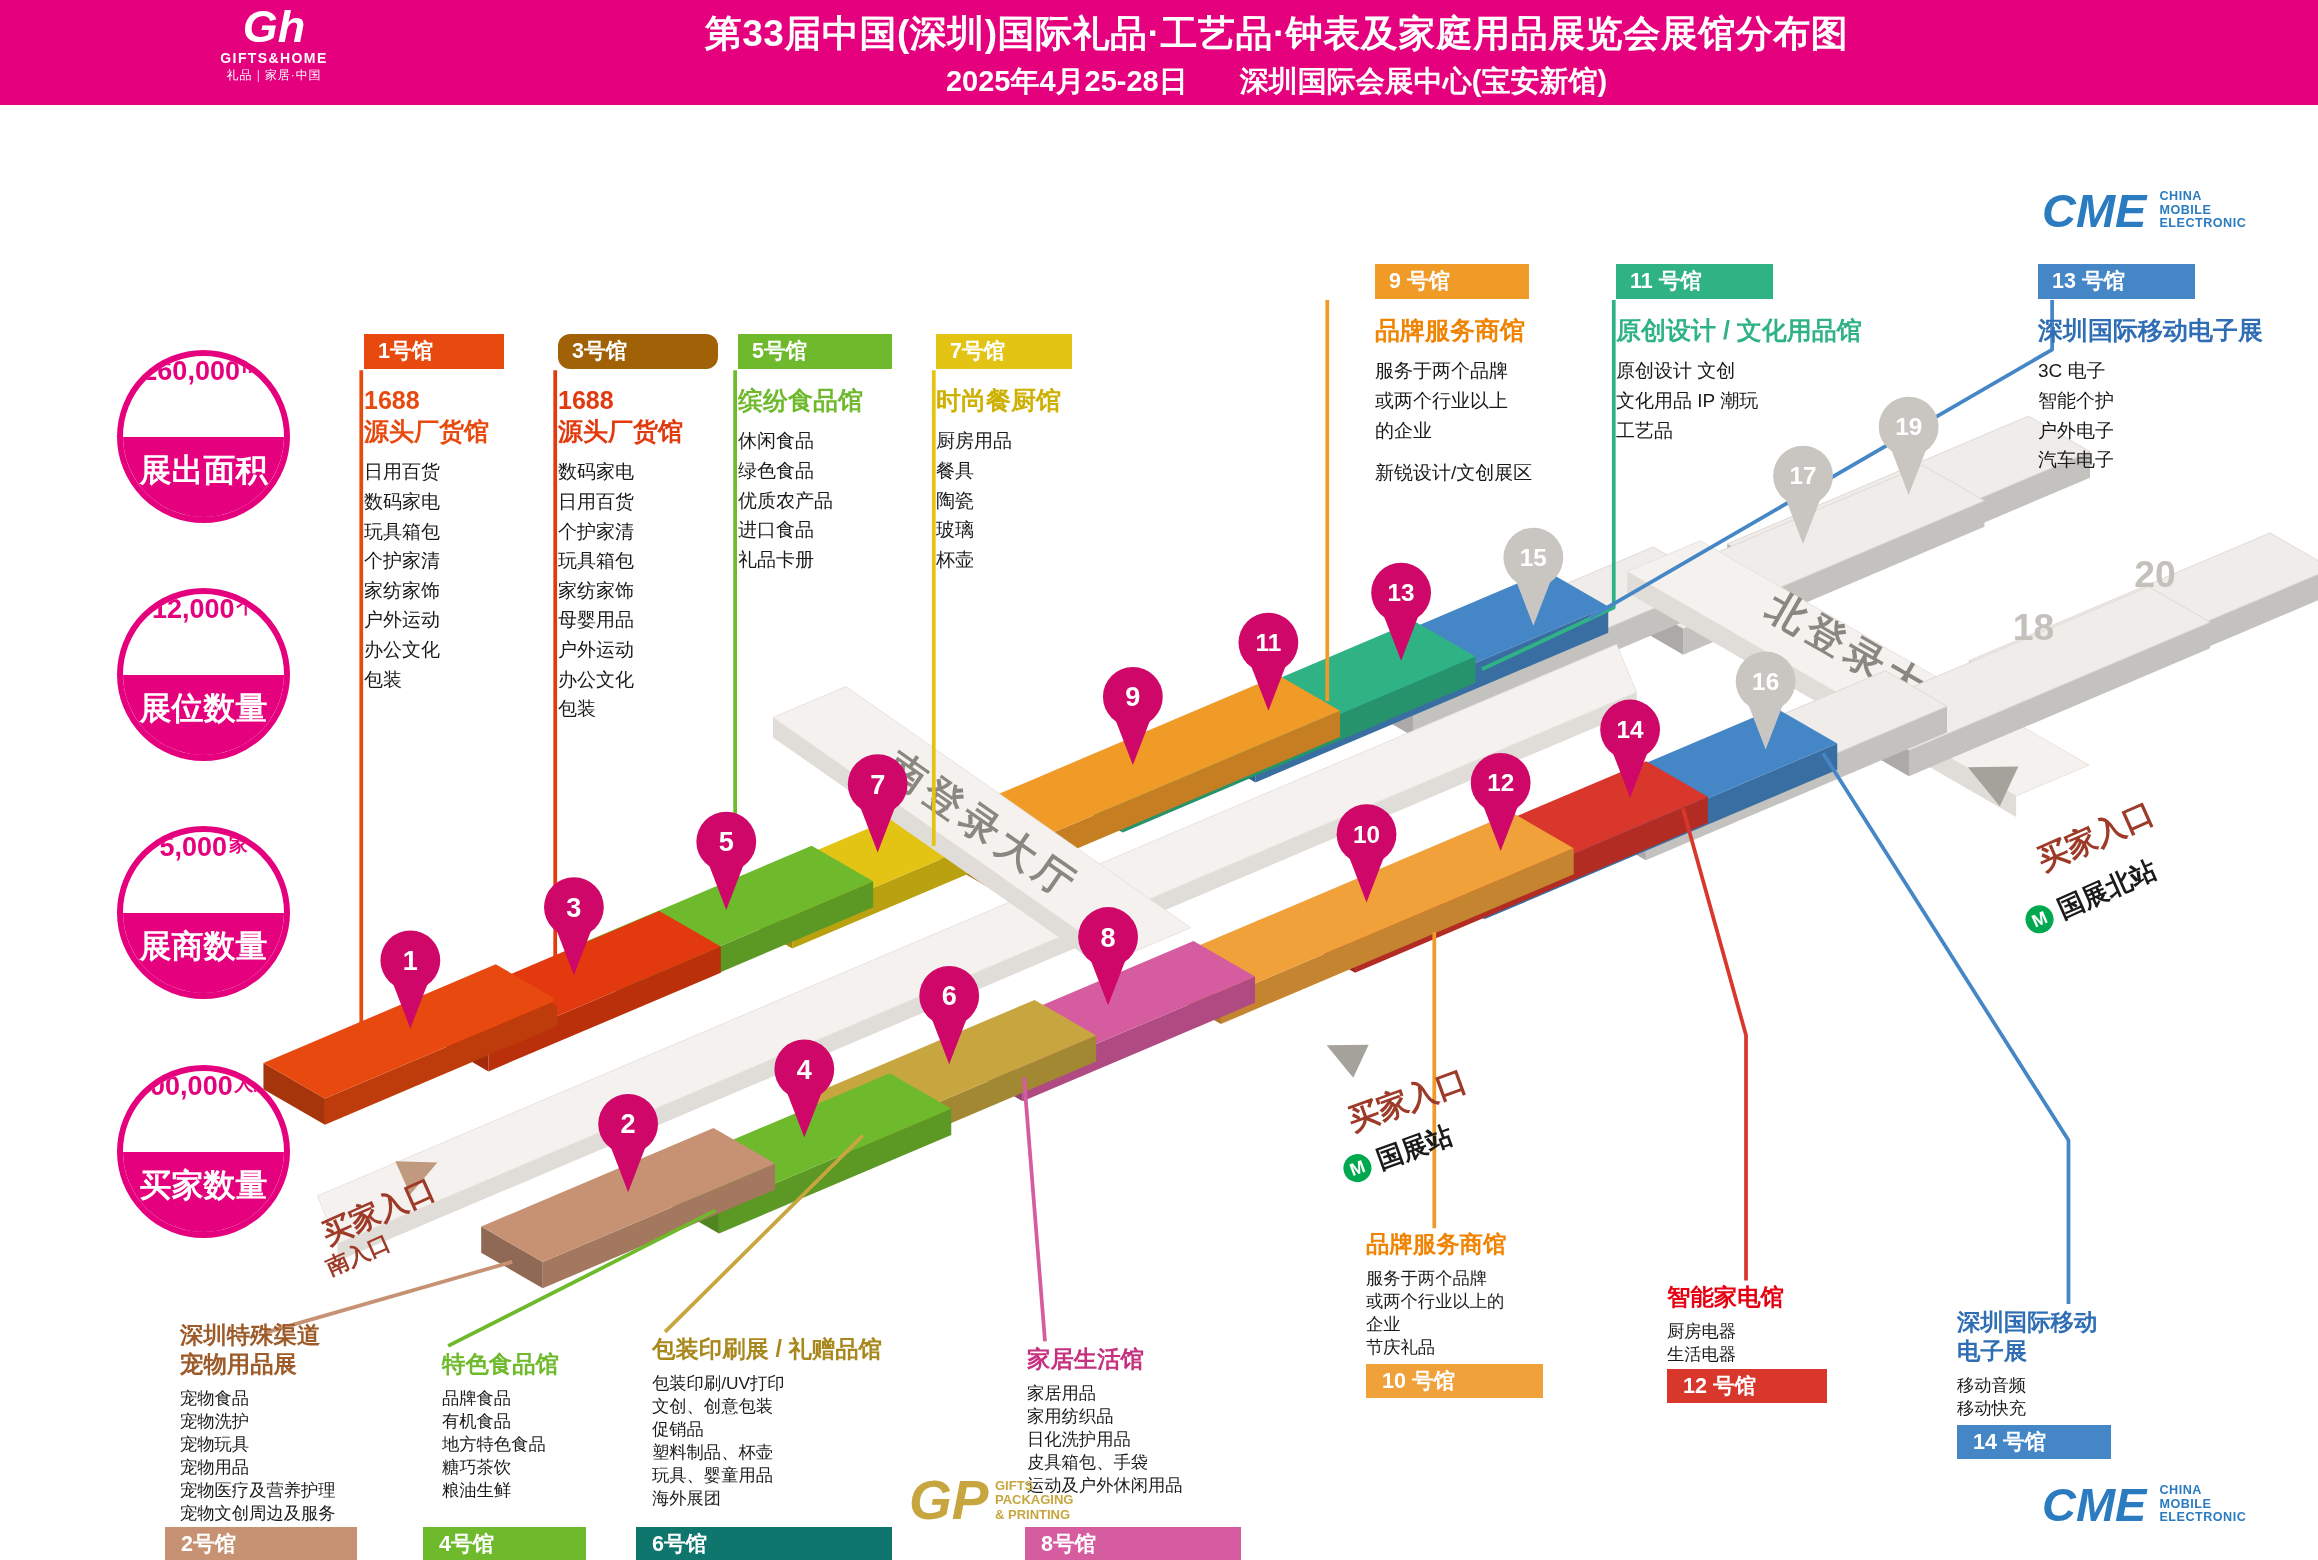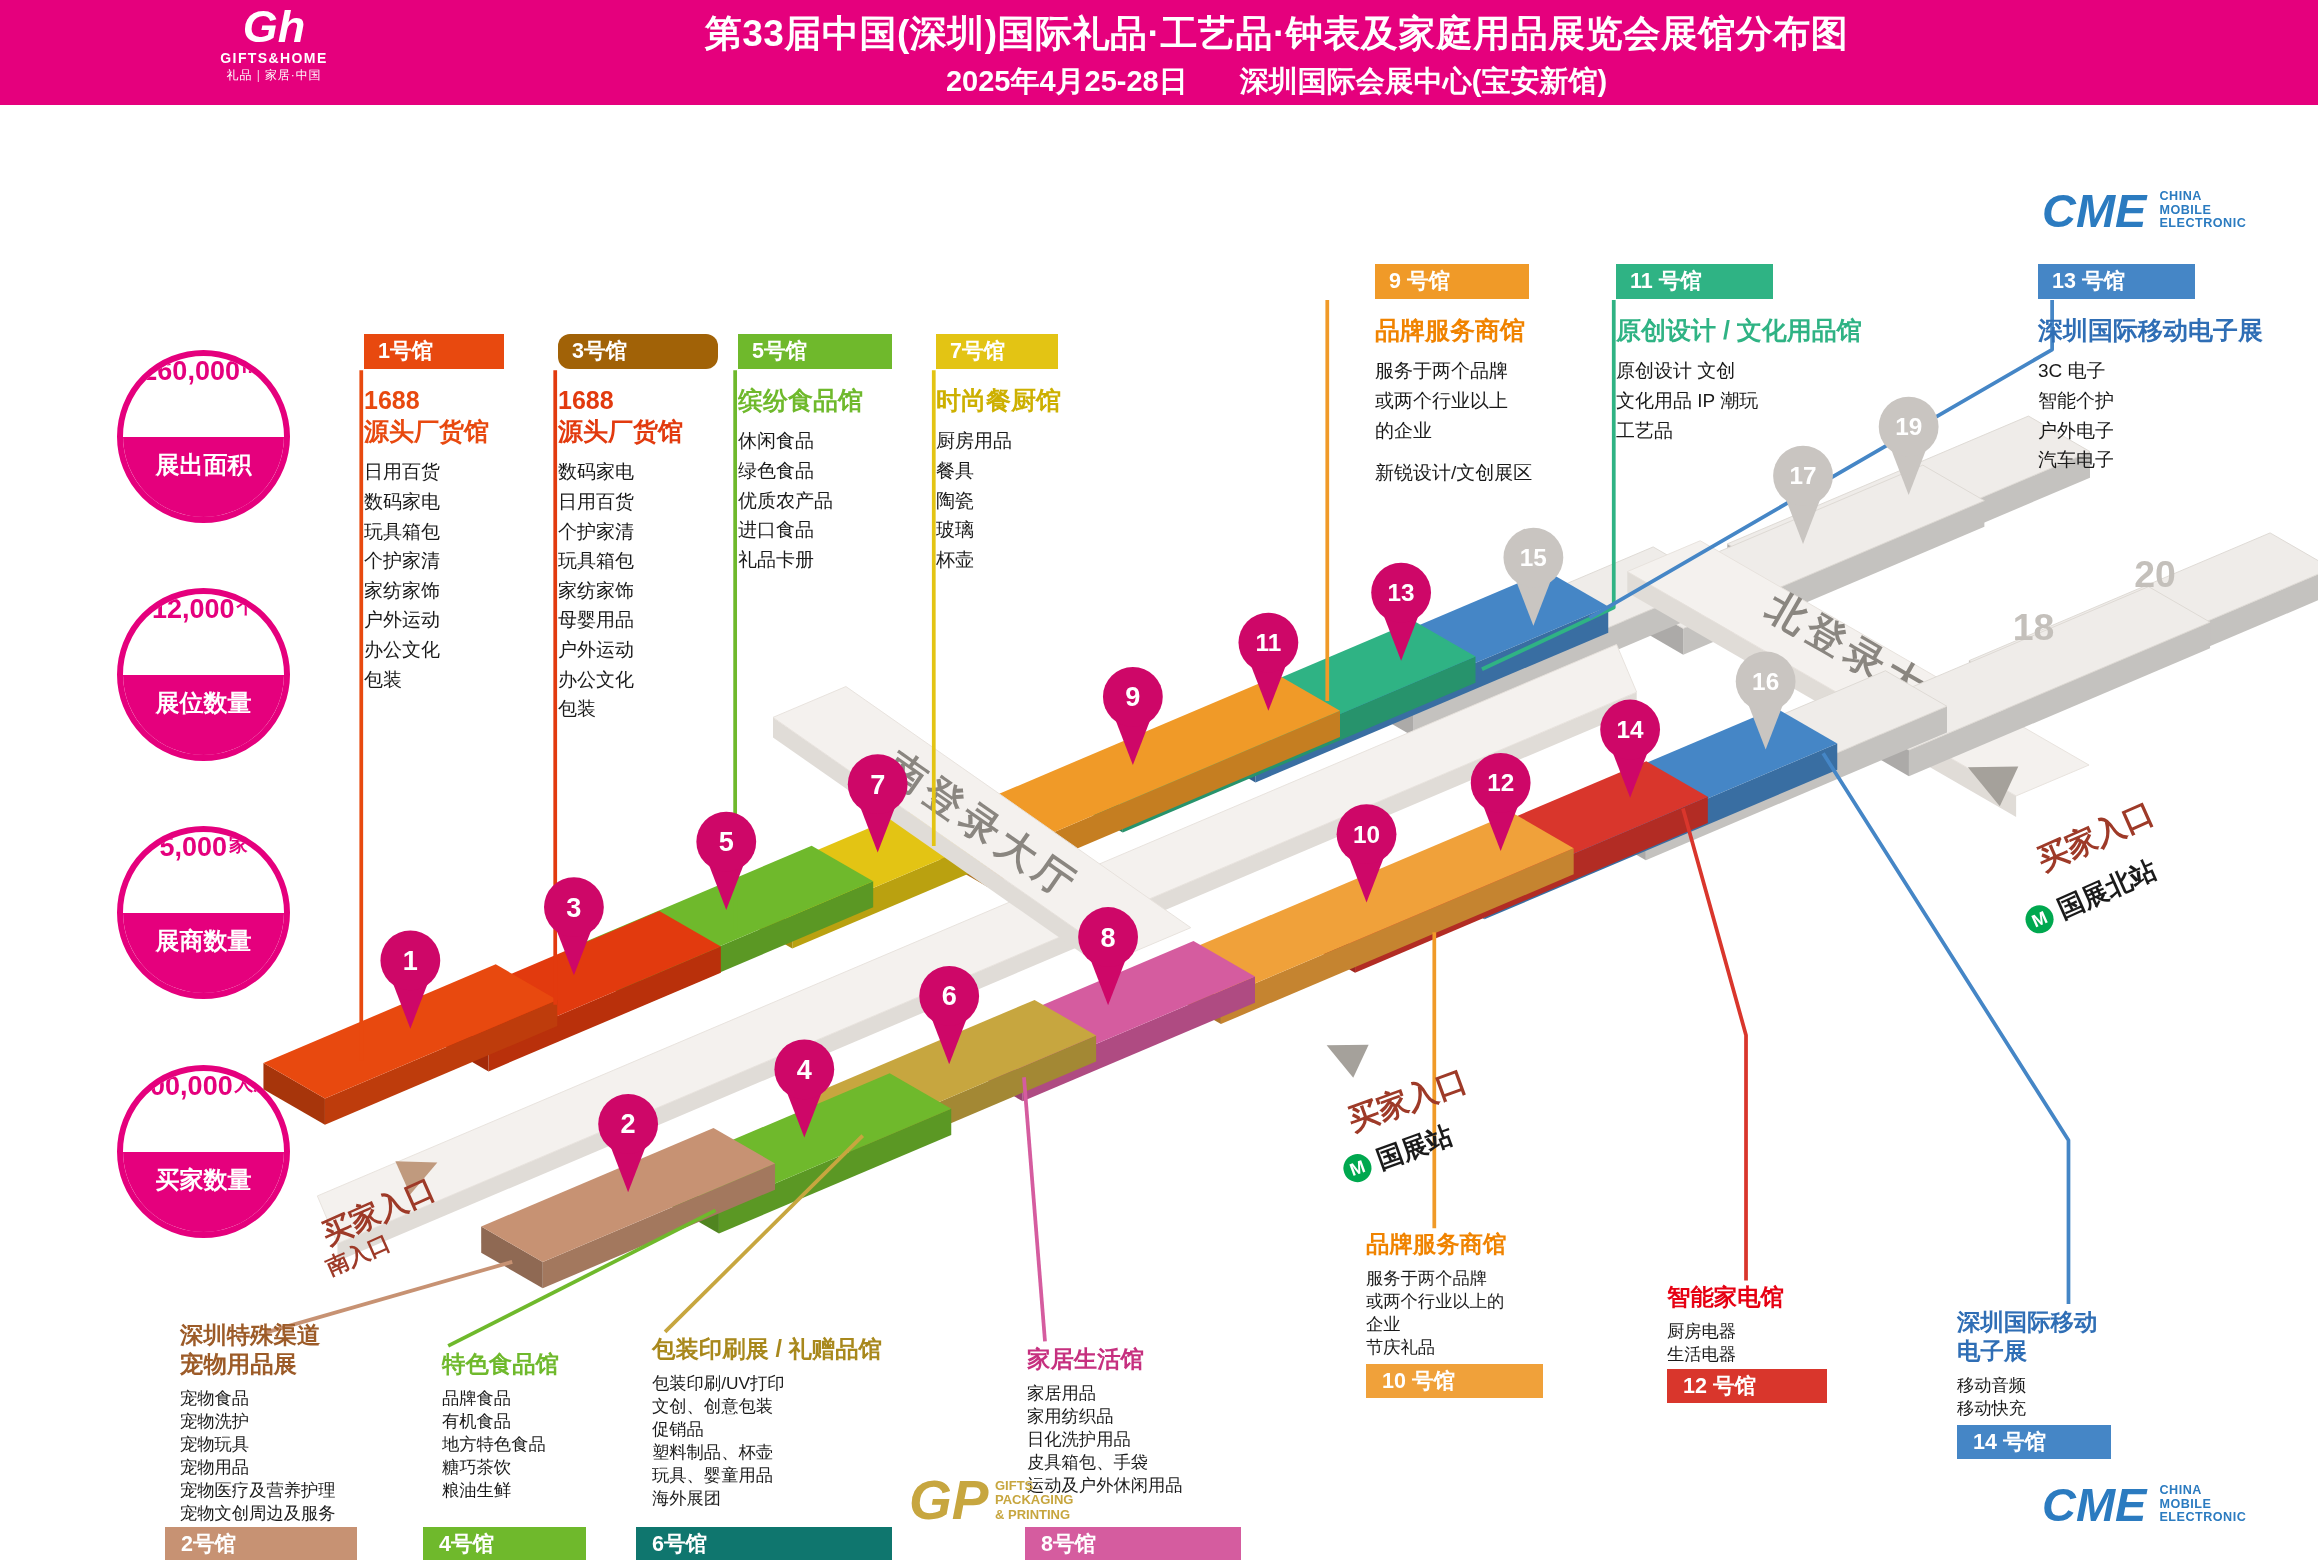--- a/index.html
+++ b/index.html
@@ -18,21 +18,21 @@
   
   .stats{position:absolute;left:0;top:0;width:0;height:0;}
   .stat{position:absolute;left:117px;width:173px;height:173px;border:6px solid #E5007D;border-radius:50%;
         overflow:hidden;background:#fff;box-sizing:border-box;}
   .stat:nth-child(1){top:350px}.stat:nth-child(2){top:588px}
   .stat:nth-child(3){top:826px}.stat:nth-child(4){top:1065px}
   .stat .ht{height:50%;display:flex;align-items:flex-start;justify-content:center;color:#E5007D;font-weight:bold;}
   .stat .val{font-size:27px;}
   .stat .unit{font-size:18.7px;margin-left:1.9px;}
   .stat .hb{height:50%;background:#E5007D;color:#fff;display:flex;justify-content:center;
-            padding-top:12px;font-size:24px;font-weight:bold;box-sizing:border-box;}
+            padding-top:12px;font-size:32px;font-weight:bold;box-sizing:border-box;}
   
   #cols-root{position:absolute;left:0;top:0;width:2319px;height:1560px;}
   .tcol{position:absolute;}
   .tag{color:#fff;font-weight:bold;font-size:21.5px;height:35px;line-height:35px;
        padding-left:14px;box-sizing:border-box;}
   .ctitle{font-weight:bold;font-size:25px;line-height:1.24;margin-top:16px;}
   .citems{margin-top:10.3px;font-size:19px;line-height:1.56;color:#1A1A1A;}
   .bcol .ctitle{margin-top:0;font-size:23.4px;}
   .bcol .citems{margin-top:8.4px;font-size:17.3px;line-height:1.32;}
   .bfooter{position:absolute;color:#fff;font-weight:bold;font-size:21.5px;height:34px;line-height:34px;
@@ -380,21 +380,21 @@
         </div>
         <div class="citems">
           <div>休闲食品</div>
           <div>绿色食品</div>
           <div>优质农产品</div>
           <div>进口食品</div>
           <div>礼品卡册</div>
         </div>
       </div>
       <div class="tcol" style="left: 936px; top: 334px; width: 140px;">
-        <div class="tag" style="background: rgb(227, 196, 20); width: 122px;">7号馆</div>
+        <div class="tag" style="background: rgb(227, 196, 20); width: 136px;">7号馆</div>
         <div class="ctitle" style="color: rgb(205, 176, 0);">
           <div>时尚餐厨馆</div>
         </div>
         <div class="citems">
           <div>厨房用品</div>
           <div>餐具</div>
           <div>陶瓷</div>
           <div>玻璃</div>
           <div>杯壶</div>
         </div>

